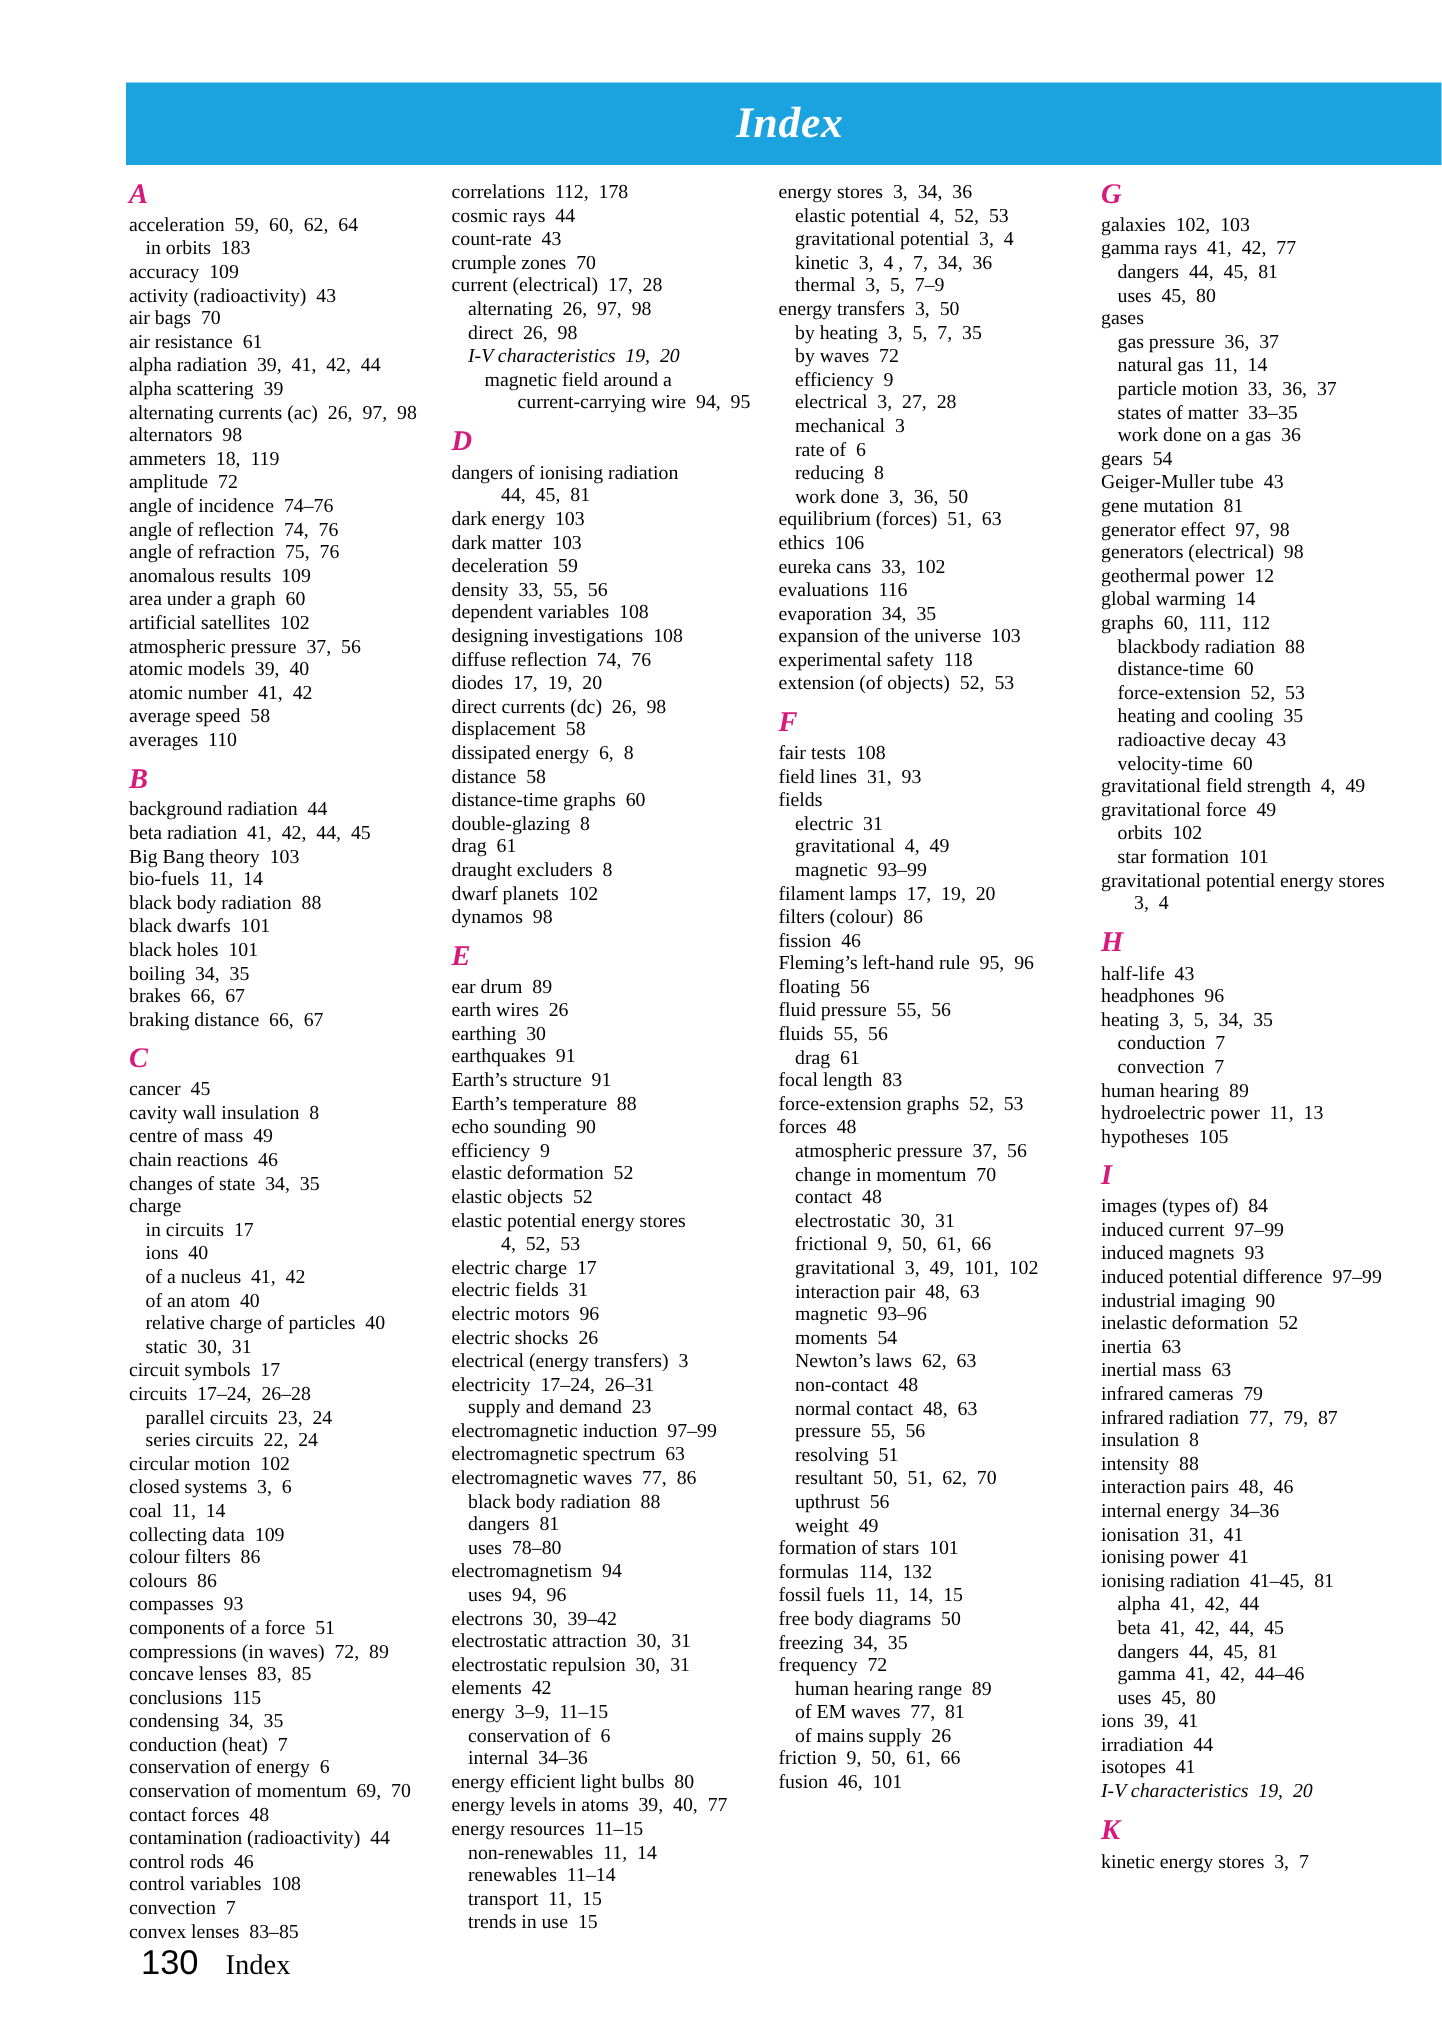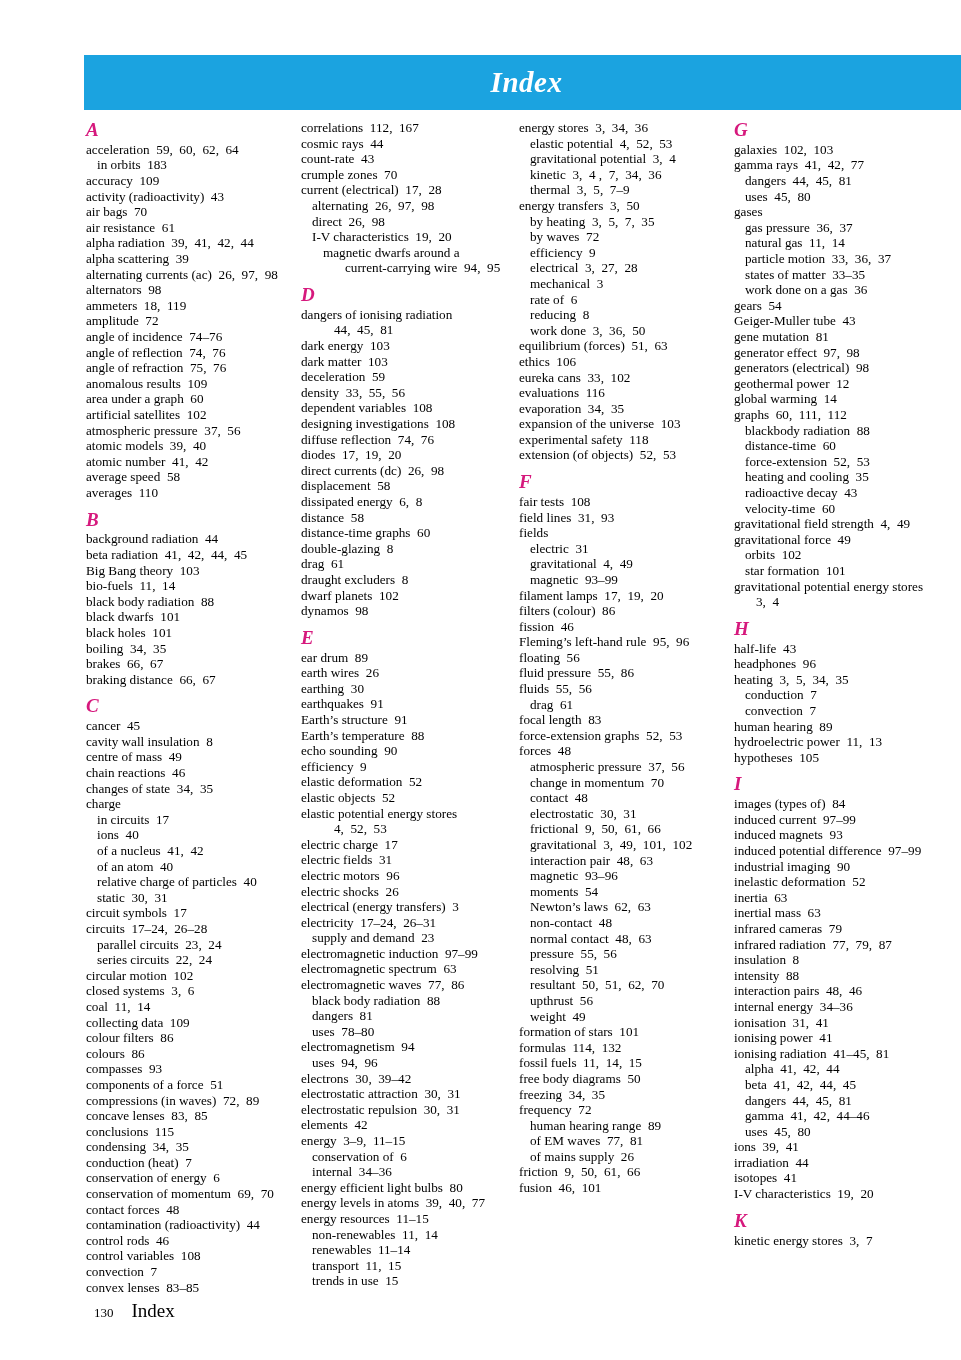--- a/index.html
+++ b/index.html
@@ -73,33 +73,33 @@
 
   .entry {
     font-size: 13.2px;
     line-height: 15.6px;
     white-space: pre-wrap;
   }
   .entry.l1 { padding-left: 11px; }
   .entry.l2 { padding-left: 22px; }
   .entry.l3 { padding-left: 33px; }
   .entry.l4 { padding-left: 44px; }
-  .entry.ital { }
+  .entry.ital { font-style: italic; }
 
   .footer {
     position: absolute;
     left: 48px;
     bottom: 38px;
     display: flex;
     align-items: baseline;
     gap: 18px;
   }
   .footer .pageno {
-    font-size: 13px;
-    font-family: Liberation Serif, serif;
+    font-size: 23px;
+    font-family: Liberation Sans, sans-serif;
   }
   .footer .label {
     font-size: 19px;
     font-family: "Liberation Serif", serif;
   }
 </style>
 </head>
 <body>
 
 <div class="page">
@@ -178,29 +178,29 @@
         <div class="entry l0">conservation of energy  6</div>
         <div class="entry l0">conservation of momentum  69,  70</div>
         <div class="entry l0">contact forces  48</div>
         <div class="entry l0">contamination (radioactivity)  44</div>
         <div class="entry l0">control rods  46</div>
         <div class="entry l0">control variables  108</div>
         <div class="entry l0">convection  7</div>
         <div class="entry l0">convex lenses  83–85</div>
       </div>
     <div class="col">
-        <div class="entry l0">correlations  112,  167</div>
+        <div class="entry l0">correlations  112,  178</div>
         <div class="entry l0">cosmic rays  44</div>
         <div class="entry l0">count-rate  43</div>
         <div class="entry l0">crumple zones  70</div>
         <div class="entry l0">current (electrical)  17,  28</div>
         <div class="entry l1">alternating  26,  97,  98</div>
         <div class="entry l1">direct  26,  98</div>
         <div class="entry l1 ital">I-V characteristics  19,  20</div>
-        <div class="entry l2">magnetic dwarfs around a</div>
+        <div class="entry l2">magnetic field around a</div>
         <div class="entry l4">current-carrying wire  94,  95</div>
         <div class="letter">D</div>
         <div class="entry l0">dangers of ionising radiation</div>
         <div class="entry l3">44,  45,  81</div>
         <div class="entry l0">dark energy  103</div>
         <div class="entry l0">dark matter  103</div>
         <div class="entry l0">deceleration  59</div>
         <div class="entry l0">density  33,  55,  56</div>
         <div class="entry l0">dependent variables  108</div>
         <div class="entry l0">designing investigations  108</div>
@@ -287,21 +287,21 @@
         <div class="entry l0">field lines  31,  93</div>
         <div class="entry l0">fields</div>
         <div class="entry l1">electric  31</div>
         <div class="entry l1">gravitational  4,  49</div>
         <div class="entry l1">magnetic  93–99</div>
         <div class="entry l0">filament lamps  17,  19,  20</div>
         <div class="entry l0">filters (colour)  86</div>
         <div class="entry l0">fission  46</div>
         <div class="entry l0">Fleming’s left-hand rule  95,  96</div>
         <div class="entry l0">floating  56</div>
-        <div class="entry l0">fluid pressure  55,  86</div>
+        <div class="entry l0">fluid pressure  55,  56</div>
         <div class="entry l0">fluids  55,  56</div>
         <div class="entry l1">drag  61</div>
         <div class="entry l0">focal length  83</div>
         <div class="entry l0">force-extension graphs  52,  53</div>
         <div class="entry l0">forces  48</div>
         <div class="entry l1">atmospheric pressure  37,  56</div>
         <div class="entry l1">change in momentum  70</div>
         <div class="entry l1">contact  48</div>
         <div class="entry l1">electrostatic  30,  31</div>
         <div class="entry l1">frictional  9,  50,  61,  66</div>

